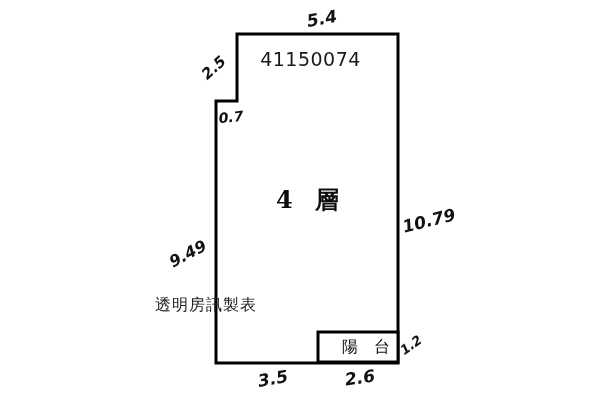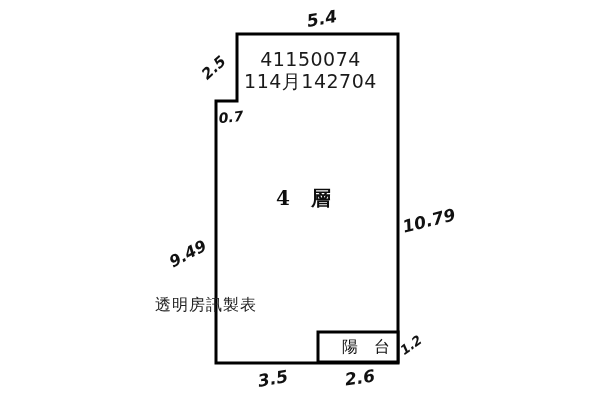--- a/index.html
+++ b/index.html
@@ -37,21 +37,21 @@
     text-align: center;
     font-size: 19px;
     line-height: 22px;
     letter-spacing: 0.5px;
   }
   .floor {
     left: 276px;
     top: 188px;
     font-family: "DejaVu Serif", "Liberation Serif", serif;
     font-weight: bold;
-    font-size: 20px;
+    font-size: 24px;
     letter-spacing: 7px;
     color: #0d0d0d;
   }
   .balcony {
     left: 318px;
     top: 333px;
     width: 96px;
     height: 28px;
     display: flex;
     align-items: center;
@@ -92,21 +92,20 @@
 
   <svg width="601" height="402" viewBox="0 0 601 402">
 
     <polygon points="237,34 398,34 398,363 216,363 216,101 237,101" fill="#ffffff" stroke="#000000" stroke-width="3"></polygon>
 
     <rect x="318" y="332" width="80" height="30" fill="#ffffff" stroke="#000000" stroke-width="3"></rect>
   </svg>
 
   <div class="label printed idblock">
     <div>41150074</div>
-    <div>114月142704</div>
   </div>
 
   <div class="label floor">4 層</div>
 
   <div class="label balcony">陽　台</div>
 
   <div class="label printed maker">透明房訊製表</div>
 
   <div class="label hand dim-top">5.4</div>
   <div class="label hand dim-upper-left">2.5</div>

